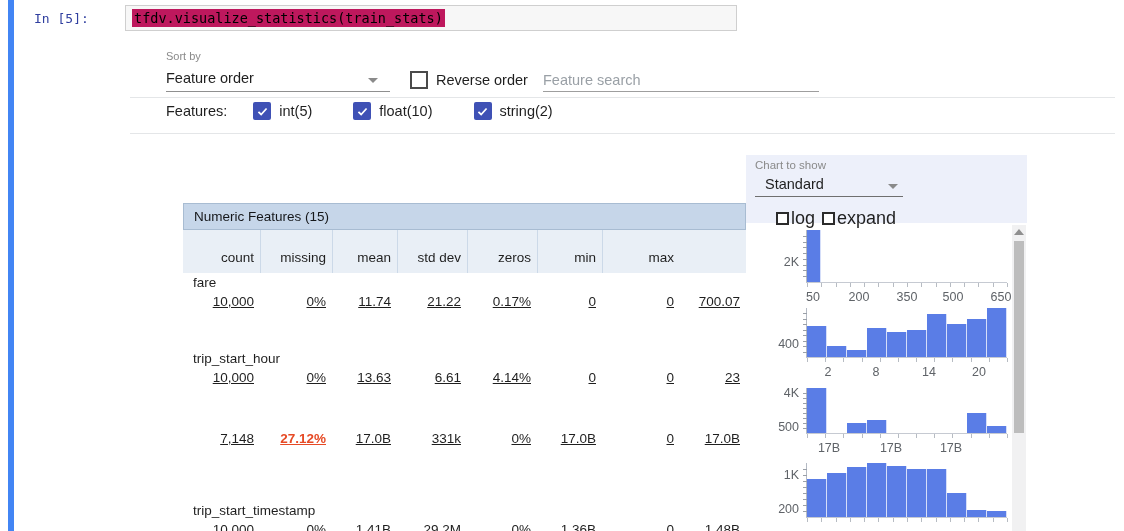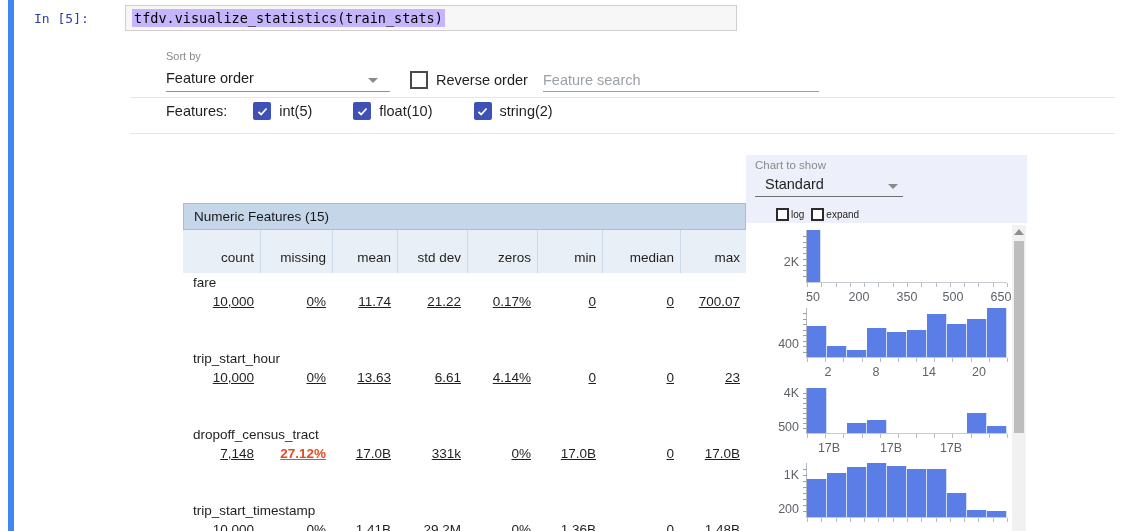--- a/index.html
+++ b/index.html
@@ -4,21 +4,21 @@
 <style>
   html,body{margin:0;padding:0;background:#fff;}
   .canvas{
     position:relative;width:1124px;height:531px;background:#fff;overflow:hidden;
     font-family:"Liberation Sans",sans-serif;color:#1f1f1f;
   }
   
   .cell-indicator{position:absolute;left:8px;top:0;width:6px;height:531px;background:#4285f4;}
   .prompt{position:absolute;left:34px;top:11px;font-family:"DejaVu Sans Mono",monospace;font-size:13px;color:#303f9f;white-space:pre;}
   .code-box{position:absolute;left:125px;top:5px;width:612px;height:26px;background:#f7f7f7;border:1px solid #cfcfcf;box-sizing:border-box;display:flex;align-items:center;padding-left:6px;}
-  .code-text{font-family:"DejaVu Sans Mono",monospace;font-size:13.5px;color:#000;background:#c4b5fd;padding:1px 2px;white-space:pre;}
+  .code-text{font-family:"DejaVu Sans Mono",monospace;font-size:13.5px;color:#000;background:#be185d;padding:1px 2px;white-space:pre;}
   
   .sort-label{position:absolute;left:166px;top:50px;font-size:11px;color:#8a8a8a;}
   .sort-value{position:absolute;left:166px;top:70px;font-size:14.5px;}
   .sort-underline{position:absolute;left:166px;top:91px;width:224px;height:1px;background:#8f8f8f;}
   .sort-arrow{position:absolute;left:368px;top:78px;width:0;height:0;border-left:5px solid transparent;border-right:5px solid transparent;border-top:5px solid #8a8a8a;}
   .reverse-checkbox{position:absolute;left:410px;top:71px;width:14px;height:14px;border:2px solid #4a4a4a;background:#fff;}
   .reverse-label{position:absolute;left:436px;top:72px;font-size:14.5px;}
   .search-placeholder{position:absolute;left:543px;top:72px;font-size:14.5px;color:#9aa0a6;}
   .search-underline{position:absolute;left:543px;top:91px;width:276px;height:1px;background:#9e9e9e;}
   .divider{position:absolute;left:130px;width:985px;height:1px;background:#e4e6e8;}
@@ -40,21 +40,21 @@
   .feature-name{padding-left:10px;font-size:13.5px;}
   .feature-values{display:grid;grid-template-columns:77px 72px 65px 70px 70px 65px 78px 66px;margin-top:4px;}
   .value-cell{text-align:right;padding-right:6px;font-size:13.5px;text-decoration:underline;}
   .value-cell.alert{color:#e64a25;font-weight:bold;}
   
   .chart-panel{position:absolute;left:746px;top:155px;width:281px;height:68px;background:#edf0fa;}
   .chart-show-label{position:absolute;left:9px;top:4px;font-size:11.5px;color:#8a8a8a;}
   .chart-show-value{position:absolute;left:19px;top:21px;font-size:14.5px;}
   .chart-show-underline{position:absolute;left:9px;top:41px;width:148px;height:1px;background:#6f6f6f;}
   .chart-show-arrow{position:absolute;left:142px;top:29px;width:0;height:0;border-left:5px solid transparent;border-right:5px solid transparent;border-top:5px solid #8a8a8a;}
-  .small-cb-row{position:absolute;left:9px;top:53px;display:flex;align-items:center;font-size:10px;padding-left:21px;}
+  .small-cb-row{position:absolute;left:9px;top:53px;display:flex;align-items:center;font-size:18px;padding-left:21px;}
   .small-cb{width:9px;height:9px;border:2px solid #2b2b2b;background:#fff;margin-right:2px;}
   .small-cb-label{margin-right:7px;}
   
   .chart{position:absolute;left:746px;width:266px;}
   .chart-fare{top:225px;height:76px;}
   .chart-hour{top:301px;height:76px;}
   .chart-census{top:377px;height:76px;text-decoration:underline;}
   .chart-ts{top:453px;height:78px;}
   .plot{position:absolute;left:60px;width:200px;border-left:1px solid #b4bac4;border-bottom:1px solid #c6cad2;box-sizing:content-box;}
   .chart-fare .plot{top:5px;height:52px;}
@@ -125,21 +125,20 @@
 
   <div class="stats-table">
     <div class="table-title">Numeric Features (15)</div>
     <div class="table-header" id="table-header">
         <div class="header-cell">count</div>
         <div class="header-cell">missing</div>
         <div class="header-cell">mean</div>
         <div class="header-cell">std dev</div>
         <div class="header-cell">zeros</div>
         <div class="header-cell">min</div>
-        <div class="header-cell">median</div>
         <div class="header-cell">max</div>
       </div>
     <div id="table-rows">
         <div class="feature-row">
           <div class="feature-name">fare</div>
           <div class="feature-values">
             <div class="value-cell">10,000</div>
             <div class="value-cell">0%</div>
             <div class="value-cell">11.74</div>
             <div class="value-cell">21.22</div>
@@ -156,21 +155,20 @@
             <div class="value-cell">0%</div>
             <div class="value-cell">13.63</div>
             <div class="value-cell">6.61</div>
             <div class="value-cell">4.14%</div>
             <div class="value-cell">0</div>
             <div class="value-cell">0</div>
             <div class="value-cell">23</div>
           </div>
         </div>
         <div class="feature-row">
-          <div class="feature-name">dropoff_census_tract</div>
           <div class="feature-values">
             <div class="value-cell">7,148</div>
             <div class="value-cell alert" style="color: rgb(230, 74, 37);">27.12%</div>
             <div class="value-cell">17.0B</div>
             <div class="value-cell">331k</div>
             <div class="value-cell">0%</div>
             <div class="value-cell">17.0B</div>
             <div class="value-cell">0</div>
             <div class="value-cell">17.0B</div>
           </div>

